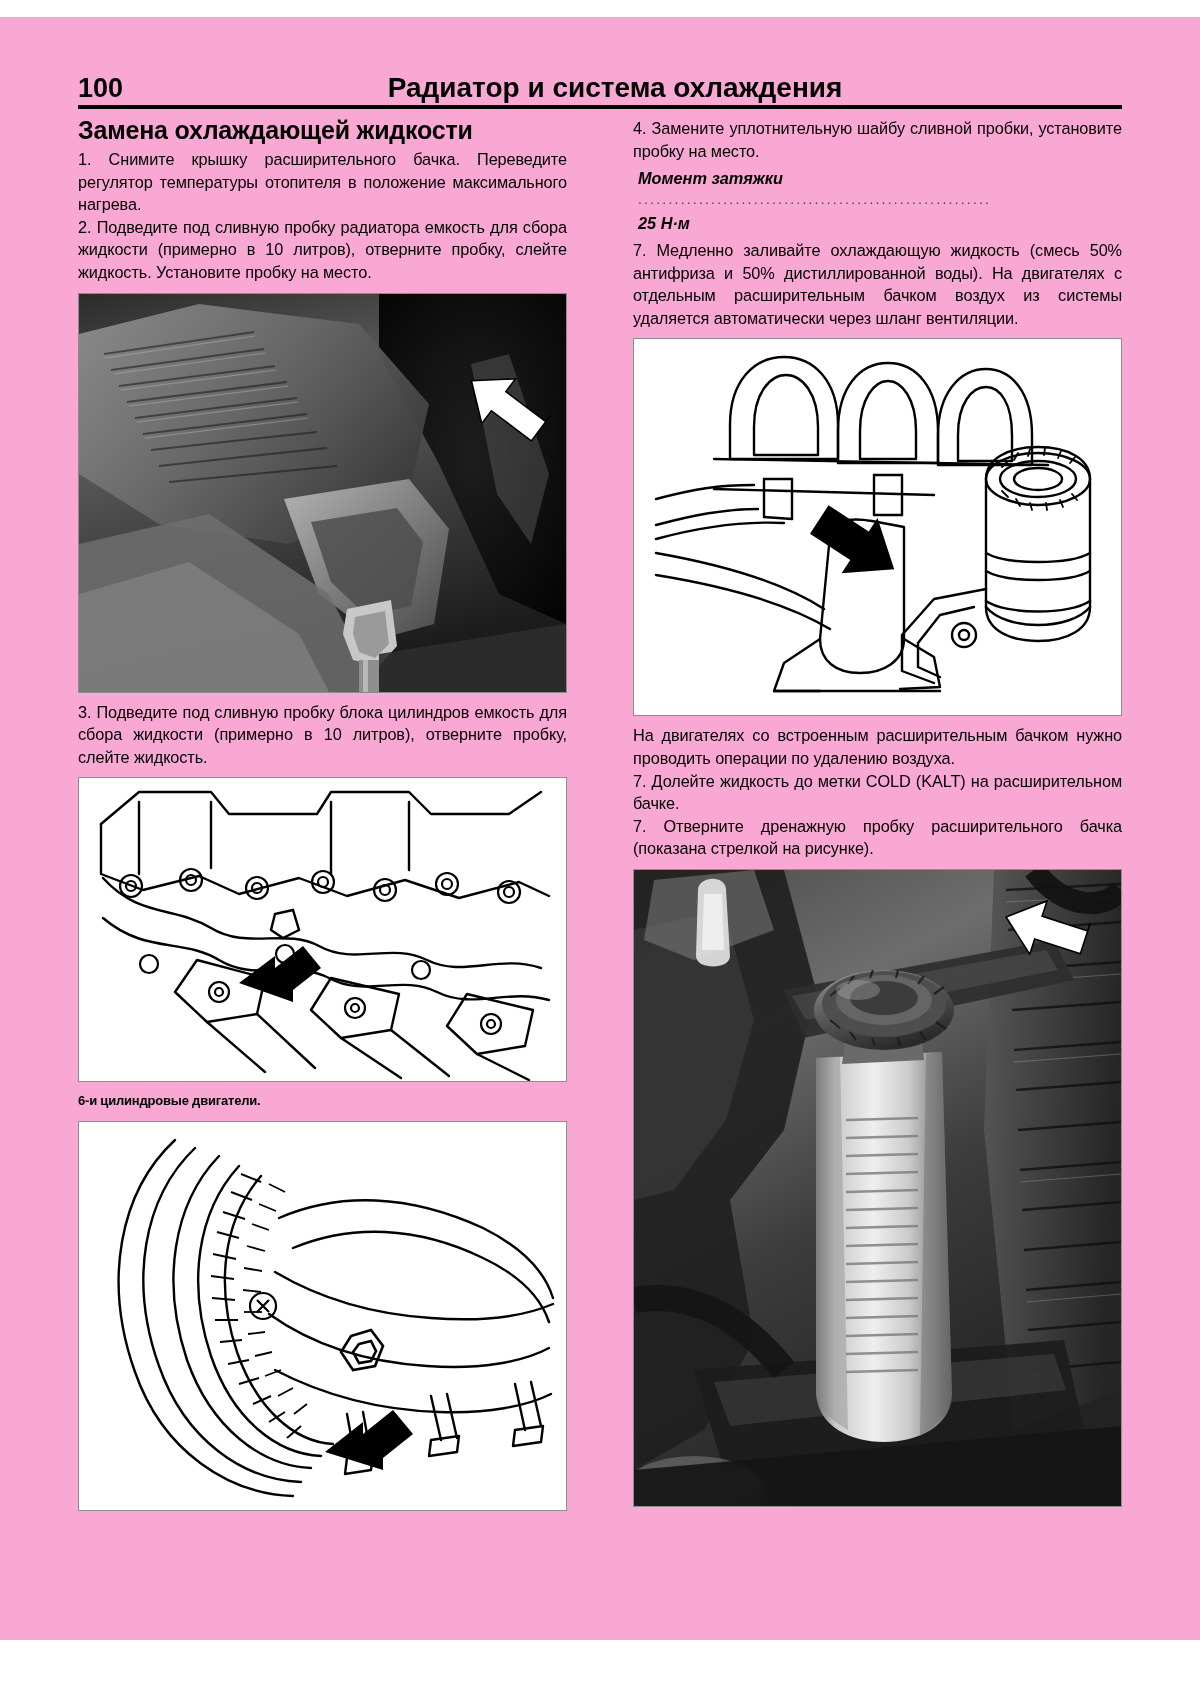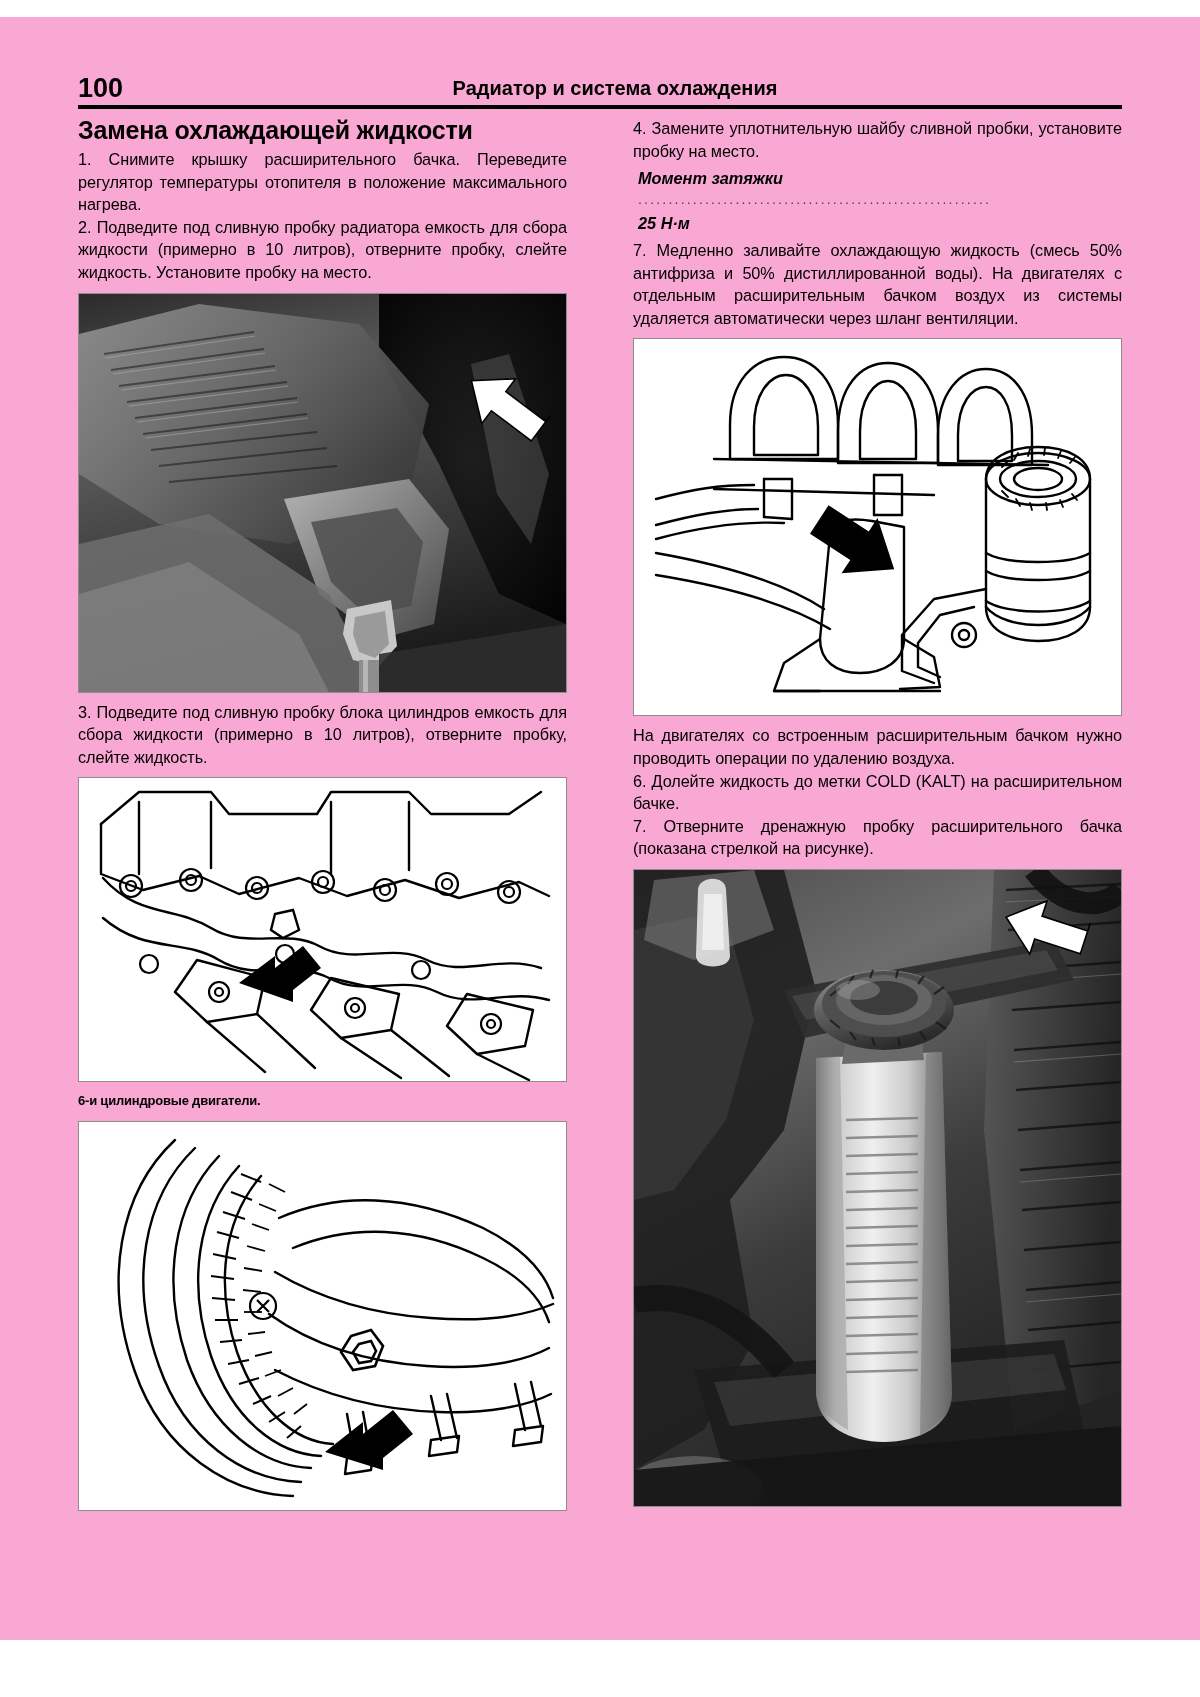--- a/index.html
+++ b/index.html
@@ -42,21 +42,21 @@
     font-size: 27px;
     font-weight: bold;
     letter-spacing: 0px;
     line-height: 30px;
     width: 120px;
     flex: 0 0 120px;
   }
   .header-title {
     flex: 1 1 auto;
     text-align: center;
-    font-size: 20px;
+    font-size: 28px;
     font-weight: bold;
     line-height: 30px;
     padding-right: 90px;
     white-space: nowrap;
   }
   .header-rule {
     position: absolute;
     left: 0;
     top: 36px;
     width: 1044px;
@@ -448,21 +448,21 @@
           <circle cx="330" cy="296" r="12"></circle>
           <circle cx="330" cy="296" r="5"></circle>
         </g>
 
         <polygon points="178,188 226,188 226,172 268,206 226,238 226,222 178,222" fill="#000000" transform="rotate(33 223 205)"></polygon>
       </svg>
     </div>
 
     <p class="body">На двигателях со встроенным расширительным бачком нужно проводить операции по удалению воздуха.</p>
 
-    <p class="body">6. Долейте жидкость до метки COLD (KALT) на расширительном бачке.</p>
+    <p class="body">7. Долейте жидкость до метки COLD (KALT) на расширительном бачке.</p>
 
     <p class="body">7. Отверните дренажную пробку расширительного бачка (показана стрелкой на рисунке).</p>
 
     <div class="figure" style="height:638px;">
       <svg width="487" height="636" viewBox="0 0 487 636" role="img">
         <defs>
           <linearGradient id="bg5" x1="0" y1="0" x2="0.4" y2="1">
             <stop offset="0%" stop-color="#4a4a4a"></stop>
             <stop offset="30%" stop-color="#6d6d6d"></stop>
             <stop offset="62%" stop-color="#3c3c3c"></stop>

